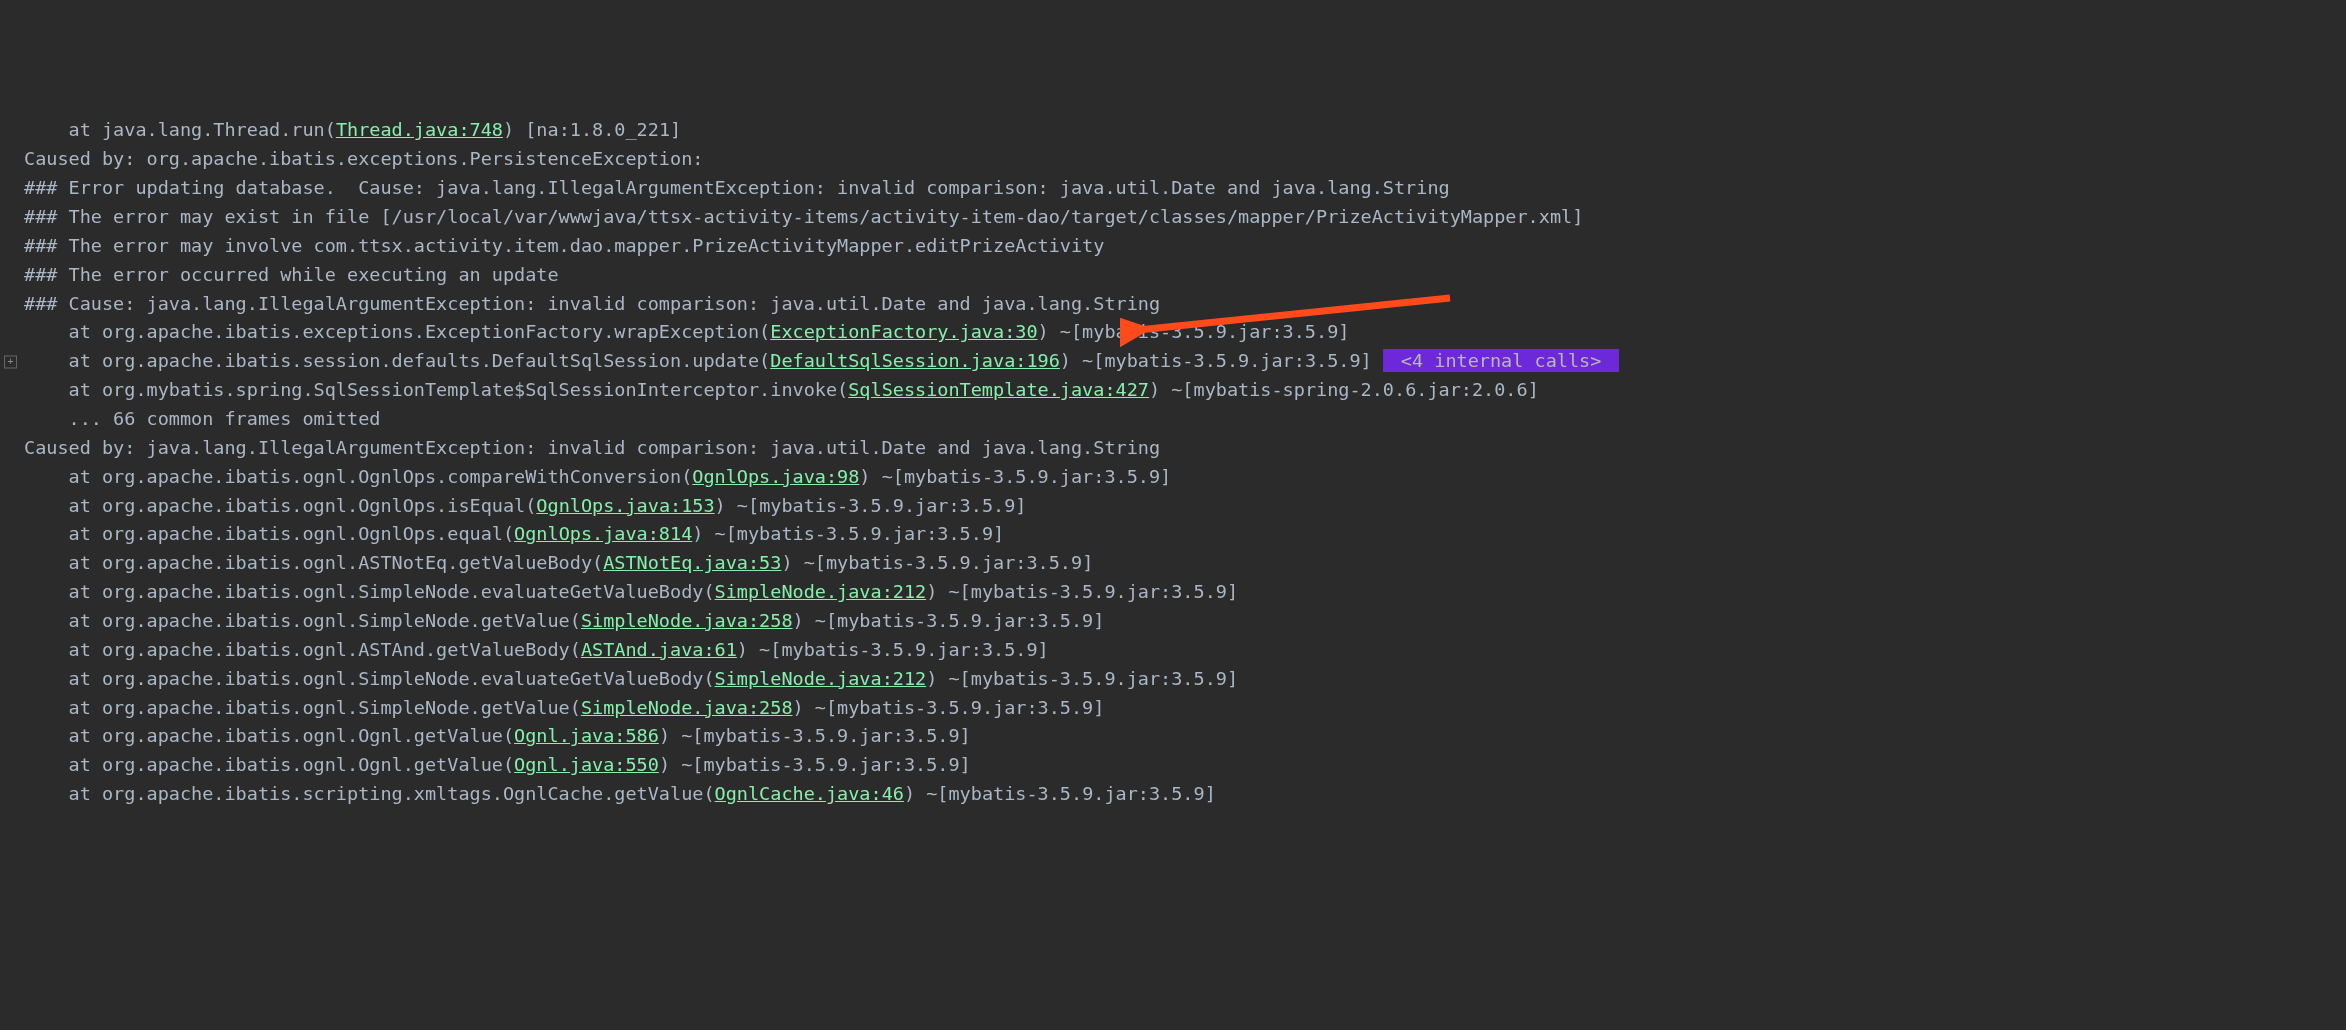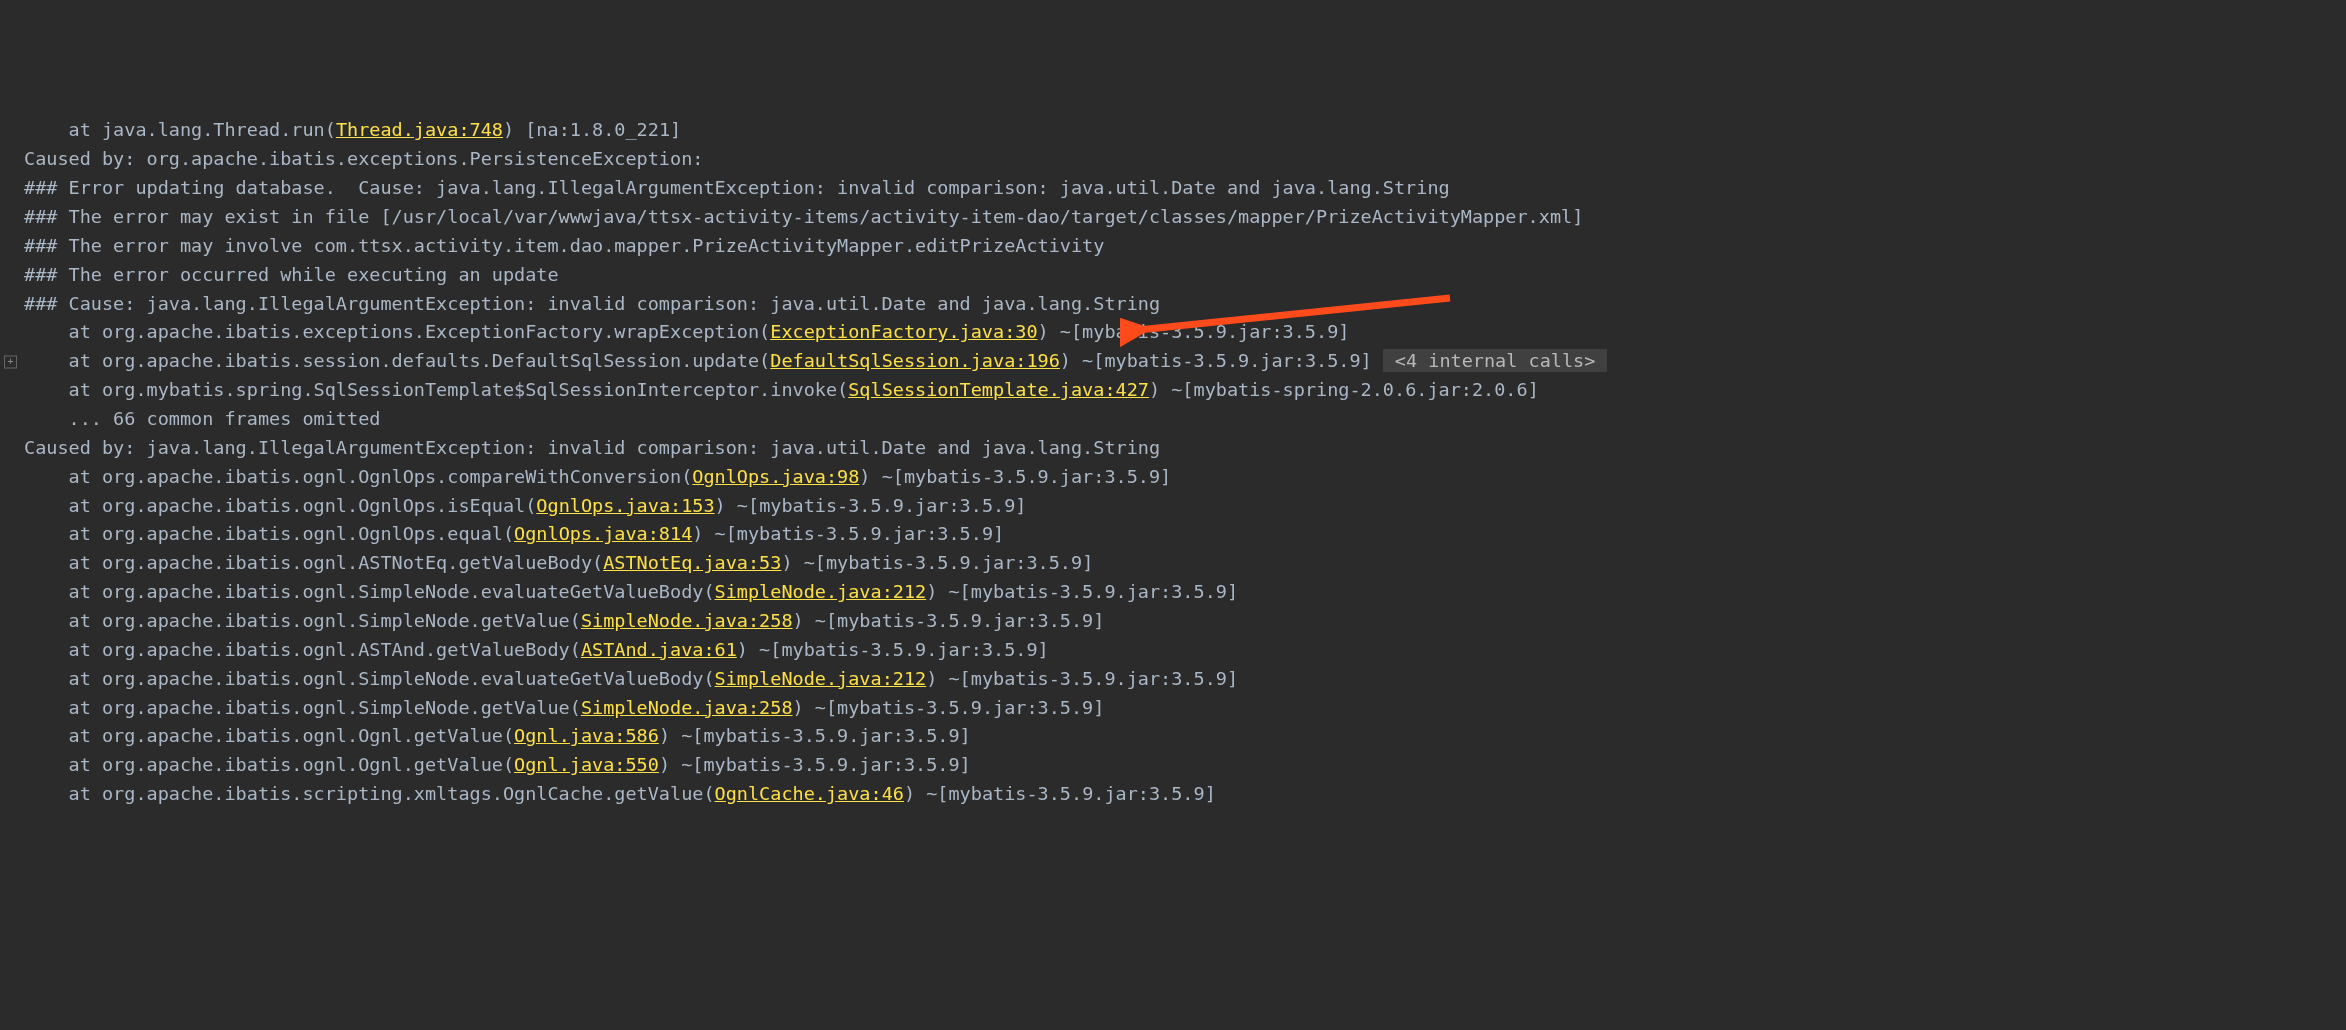--- a/index.html
+++ b/index.html
@@ -16,29 +16,29 @@
     white-space: pre;
     overflow-x: auto;
     padding: 1px 0;
   }
   .line {
     padding-left: 24px;
     position: relative;
     white-space: pre;
   }
   .link {
-    color: #fde047;
+    color: #86efac;
     text-decoration: underline;
     cursor: pointer;
     text-align: right;
   }
   .internal-calls {
-    background-color: #404040;
+    background-color: #6d28d9;
     color: #b8b8b8;
-    padding: 1px 12px;
+    padding: 1px 18px;
   }
   .expand-gutter {
     position: absolute;
     left: 4px;
     top: 50%;
     transform: translateY(-50%);
     width: 13px;
     height: 13px;
     border: 1px solid #666;
     display: flex;

